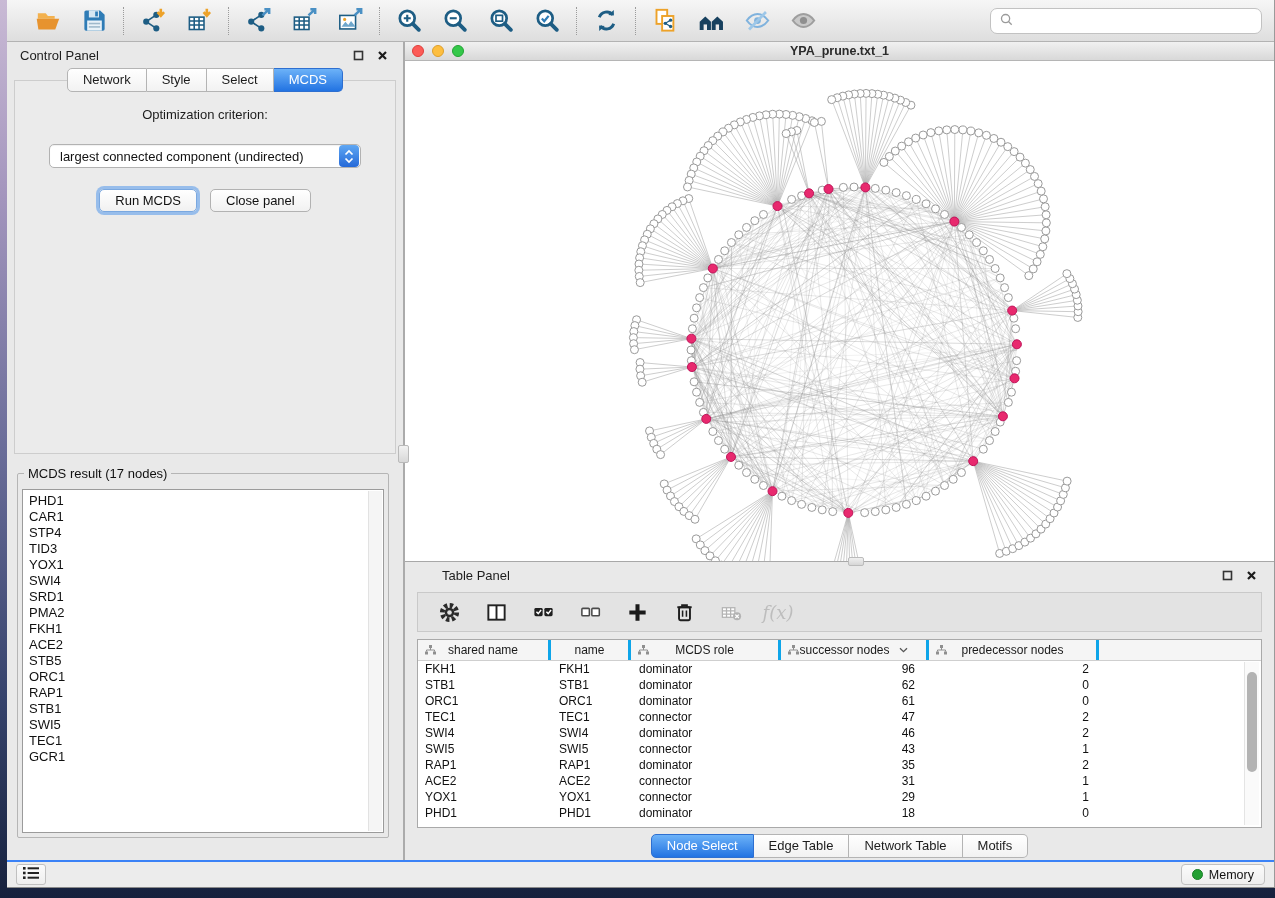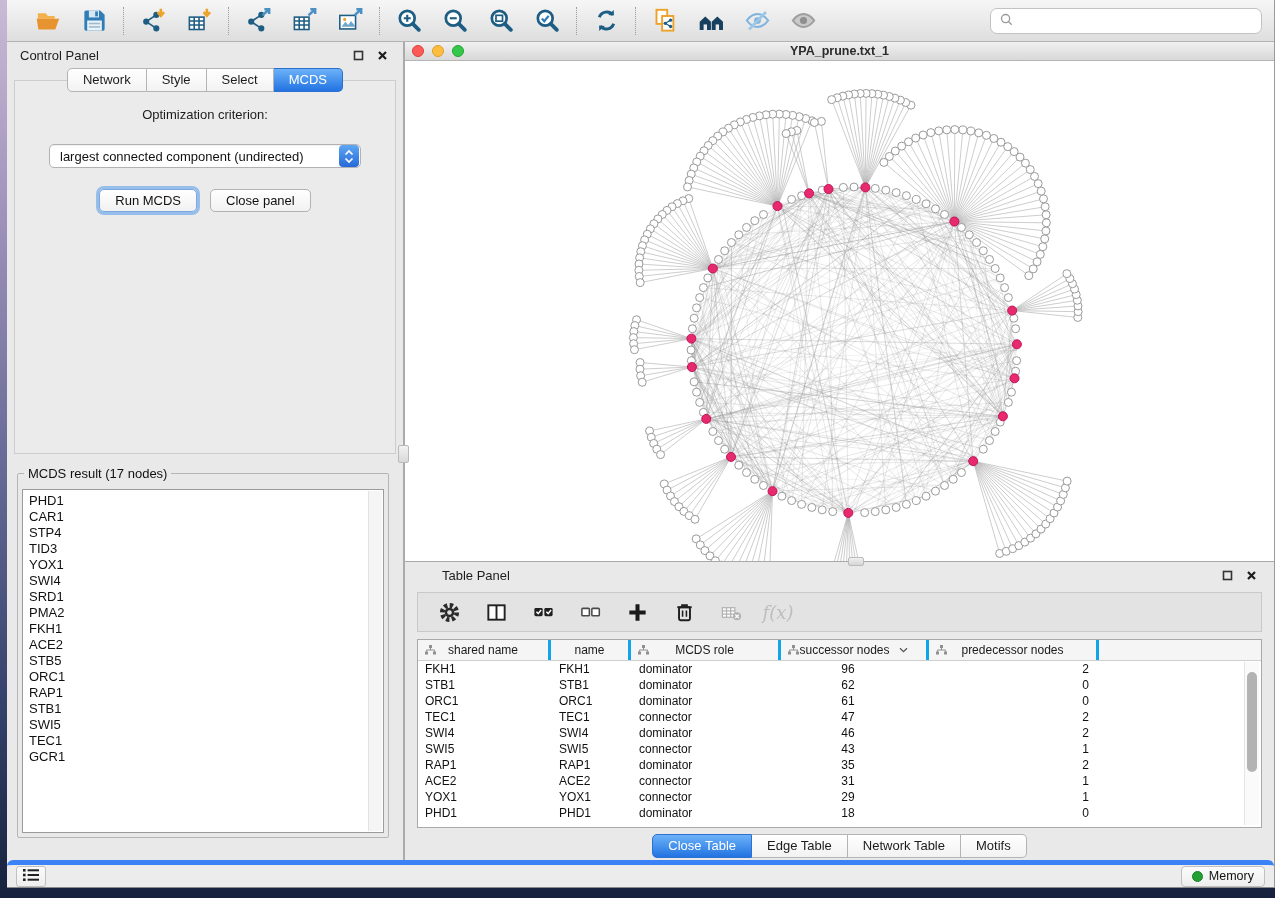--- a/index.html
+++ b/index.html
@@ -99,26 +99,26 @@
   .tp-icon .fx { font-family:"DejaVu Serif", serif; font-style:italic; font-size:18px; color:#bdbdbd; }
   .tp-table { margin:7px 12px 0; height:189px; flex:0 0 189px; background:#fff; border:1px solid #a9a9a9; position:relative; overflow:hidden; font-size:12px; }
   .thead { display:flex; height:21px; background:#f5f5f5; border-bottom:1px solid #cfcfcf; }
   .th { position:relative; text-align:center; font-size:12px; color:#1a1a1a; line-height:20px; border-right:3px solid #0ea5e9; }
   .th .sitemap { position:absolute; left:7px; top:5px; }
   .th .chev { display:inline-block; margin-left:9px; vertical-align:1px; }
   .tbody { position:relative; }
   .tr { display:flex; height:16px; line-height:16px; }
   .td { color:#111; white-space:nowrap; overflow:hidden; }
   .td.c0 { padding-left:7px; } .td.c1 { padding-left:8px; } .td.c2 { padding-left:8px; }
-  .td.c3 { text-align:center; padding-right:14px; } .td.c4 { text-align:right; padding-right:10px; }
+  .td.c3 { text-align:right; padding-right:14px; } .td.c4 { text-align:right; padding-right:10px; }
   .tbl-scroll { position:absolute; top:22px; right:2px; bottom:2px; width:15px; background:#fafafa; border-left:1px solid #e4e4e4; }
   .tbl-thumb { position:absolute; left:2px; top:10px; width:10px; height:100px; background:#b3b3b3; border-radius:6px; }
   .tp-tabs-row { display:flex; justify-content:center; margin-top:6px; }
   
-  .status-bar { height:27px; flex:0 0 27px; border-top:5px solid #3b82f6; background:#ececec; display:flex; align-items:center; padding:0 9px;border-radius:6px; }
+  .status-bar { height:27px; flex:0 0 27px; border-top:2px solid #3b82f6; background:#ececec; display:flex; align-items:center; padding:0 9px; }
   .sq-btn { height:21px; border:1px solid #c0c0c0; background:linear-gradient(#fbfbfb,#eee); border-radius:3px; display:flex; align-items:center; padding:0 5px; }
   .memory-btn { margin-left:auto; height:21px; border:1px solid #c0c0c0; background:linear-gradient(#fbfbfb,#eee); border-radius:4px; display:flex; align-items:center; gap:6px; padding:0 10px; font-size:12.5px; color:#111; font-family:inherit; }
   .mem-dot { width:11px; height:11px; border-radius:50%; border:1px solid #1b7f28; }
 </style>
 </head>
 <body>
 
 <div class="window">
 
   <div class="toolbar">
@@ -1368,21 +1368,21 @@
                 <div class="td c3" style="width: 148px;">18</div>
                 <div class="td c4" style="width: 170px;">0</div>
               </div>
             </div>
           <div class="tbl-scroll">
             <div class="tbl-thumb"></div>
           </div>
         </div>
         <div class="tp-tabs-row">
           <div class="seg-tabs">
-              <div class="tab active">Close Table</div>
+              <div class="tab active">Node Select</div>
               <div class="tab">Edge Table</div>
               <div class="tab">Network Table</div>
               <div class="tab">Motifs</div>
             </div>
         </div>
       </div>
     </div>
   </div>
 
   <div class="status-bar">

